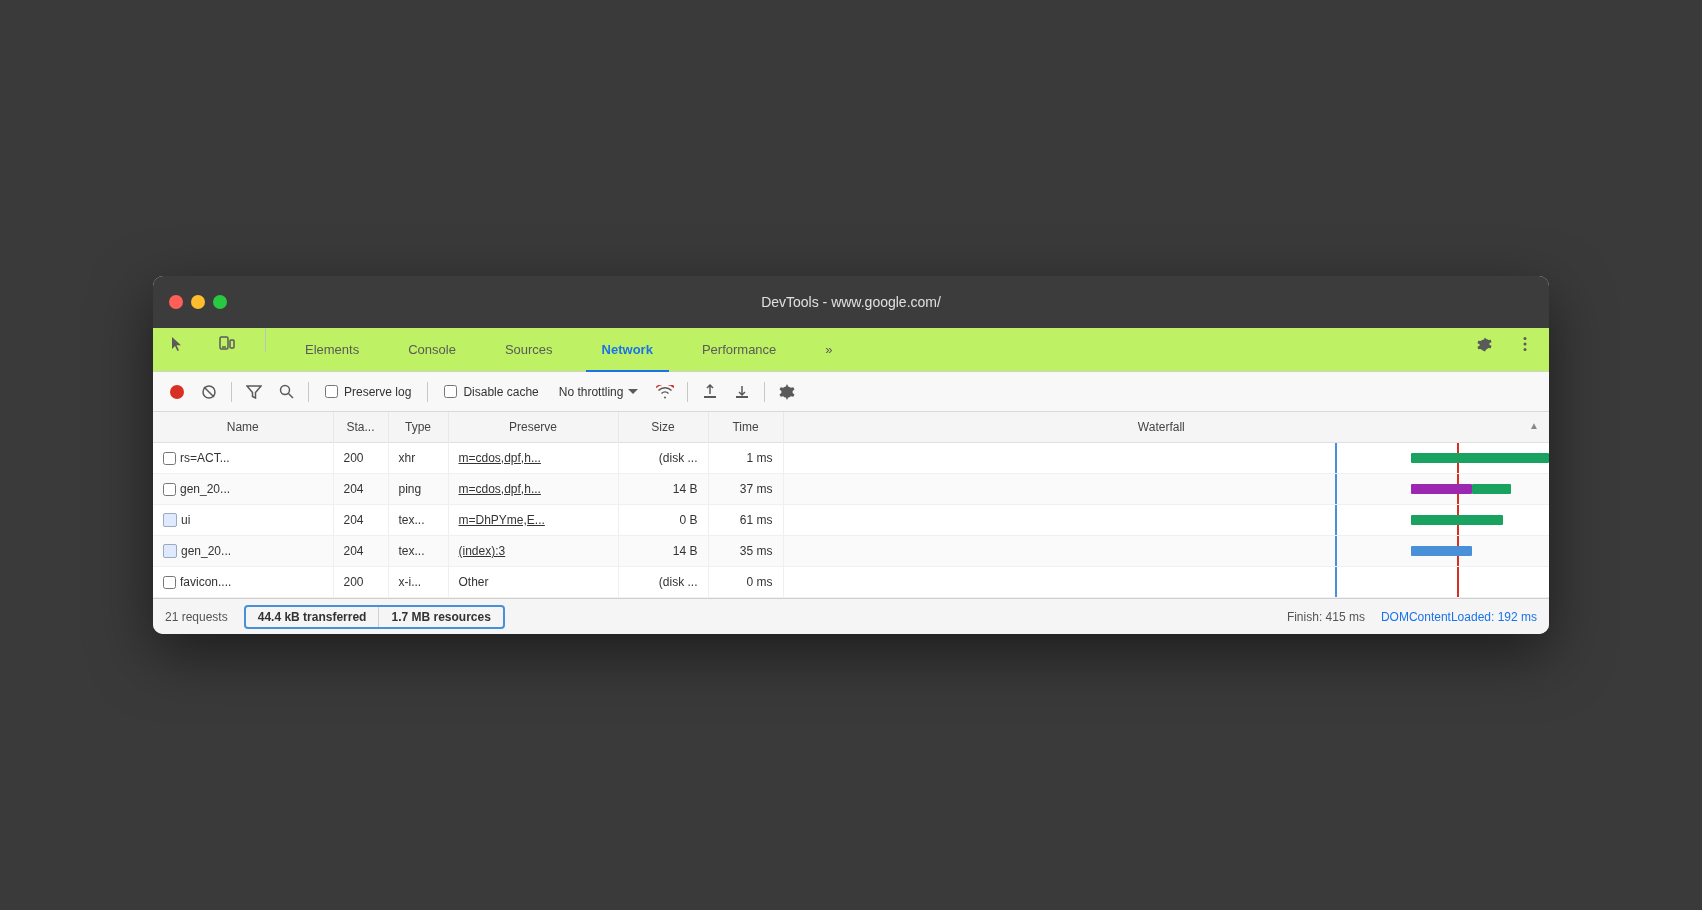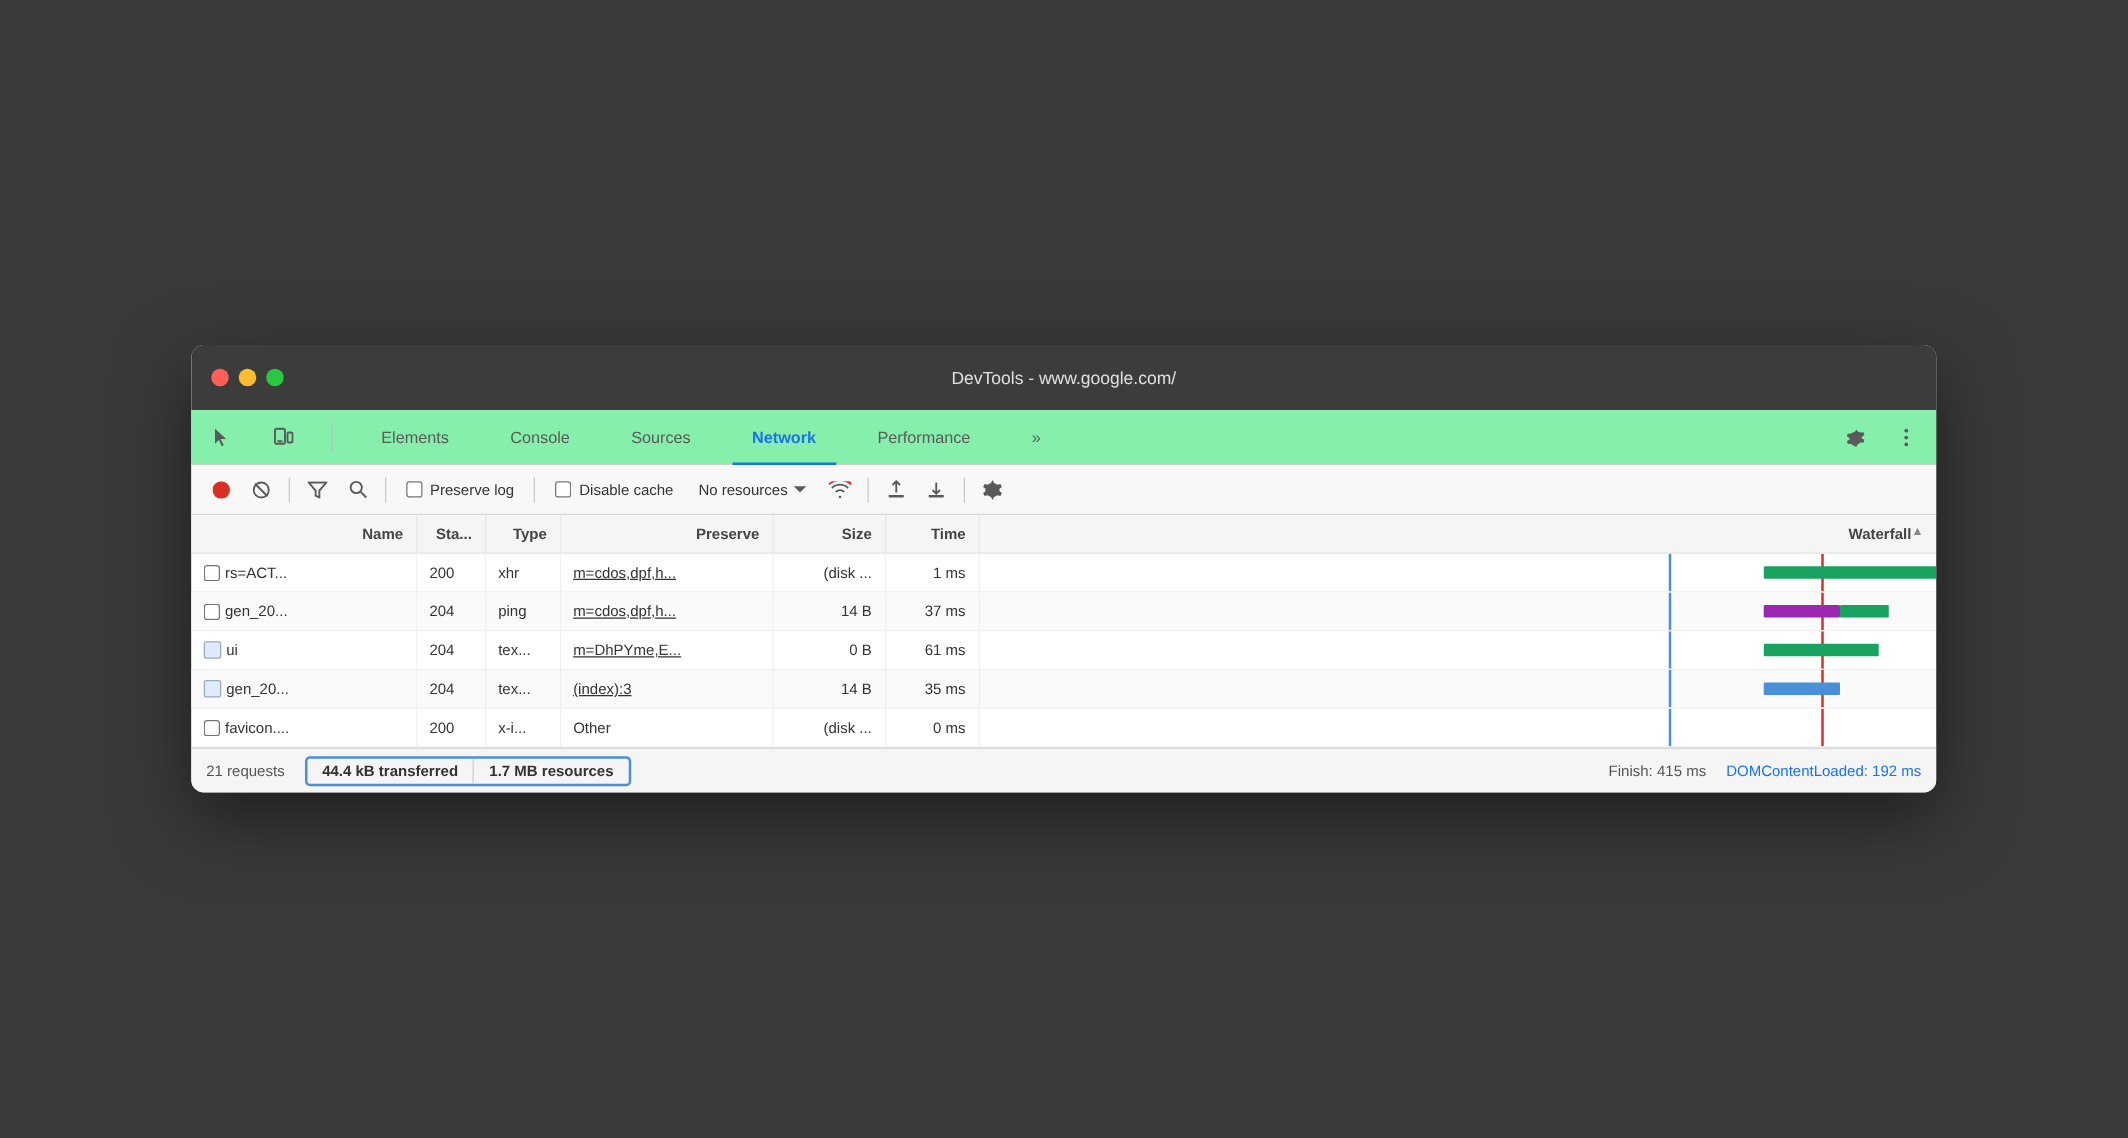--- a/index.html
+++ b/index.html
@@ -43,24 +43,24 @@
     .titlebar-title {
       position: absolute;
       left: 50%;
       transform: translateX(-50%);
       color: #e0e0e0;
       font-size: 14px;
       font-weight: 500;
     }
     
     .tabs-bar {
-      background: #86efac;
+      background: #bef264;
       border-bottom: 1px solid #d0d0d0;
       display: flex;
-      align-items: center;
+      align-items: flex-start;
       height: 44px;
       padding: 0 8px;
       gap: 17px;
     }
     .tab-icon-btn {
       width: 32px;
       height: 32px;
       display: flex;
       align-items: center;
       justify-content: center;
@@ -153,23 +153,23 @@
     .network-table {
       background: #fff;
       width: 100%;
       border-collapse: collapse;
     }
     .network-table thead tr {
       background: #f5f5f5;
       border-bottom: 1px solid #e0e0e0;
     }
     .network-table th {
-      text-align: right;
+      text-align: center;
       font-size: 12px;
-      font-weight: 700;
+      font-weight: 400;
       color: #444;
       padding: 8px 10px;
       border-right: 1px solid #e8e8e8;
       cursor: pointer;
       user-select: none;
     }
     .network-table th:last-child { border-right: none; }
     .network-table td {
       font-size: 12px;
       color: #333;
@@ -338,21 +338,21 @@
       <span>Preserve log</span>
     </label>
     <div class="action-divider"></div>
 
     <label class="checkbox-label">
       <input type="checkbox" style="">
       <span>Disable cache</span>
     </label>
 
     <div class="throttle-select">
-      <span>No resources</span>
+      <span>No throttling</span>
       <svg width="12" height="8" viewBox="0 0 12 8" fill="#5a5a5a">
         <path d="M1 1l5 5 5-5"></path>
       </svg>
     </div>
 
     <div class="action-btn" title="Network conditions">
       <svg width="18" height="14" viewBox="0 0 18 14" fill="none">
         <path d="M9 11.5a1 1 0 100 2 1 1 0 000-2z" fill="#5a5a5a"></path>
         <path d="M5.5 8.5a5 5 0 017 0" stroke="#5a5a5a" stroke-width="1.4" fill="none"></path>
         <path d="M2.5 5.5a9 9 0 0113 0" stroke="#5a5a5a" stroke-width="1.4" fill="none"></path>

